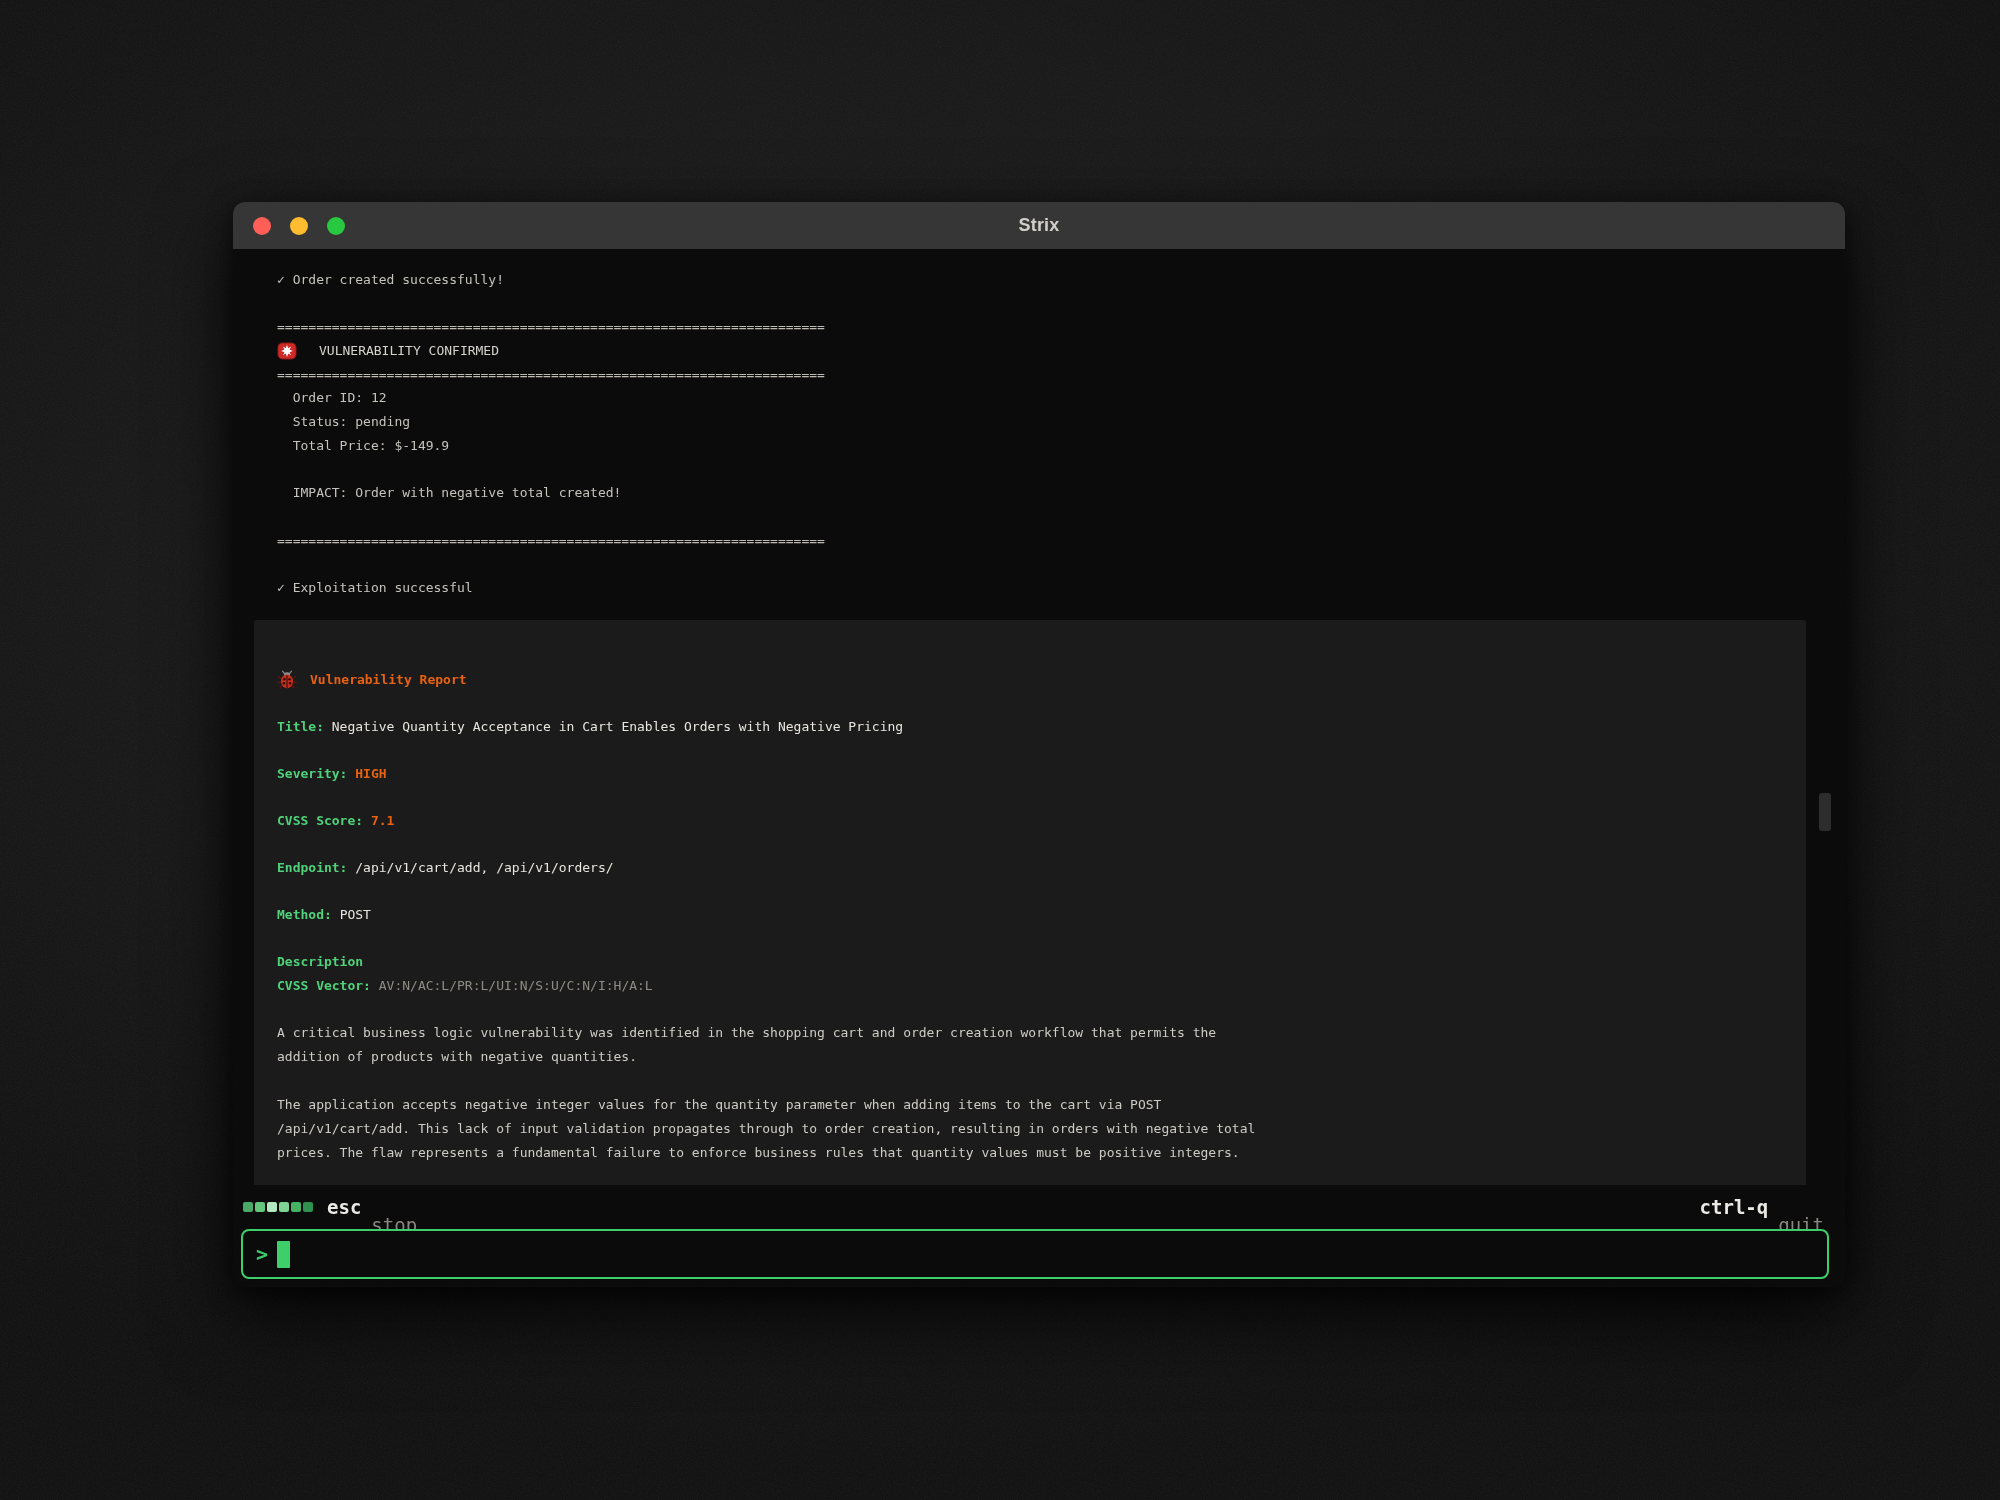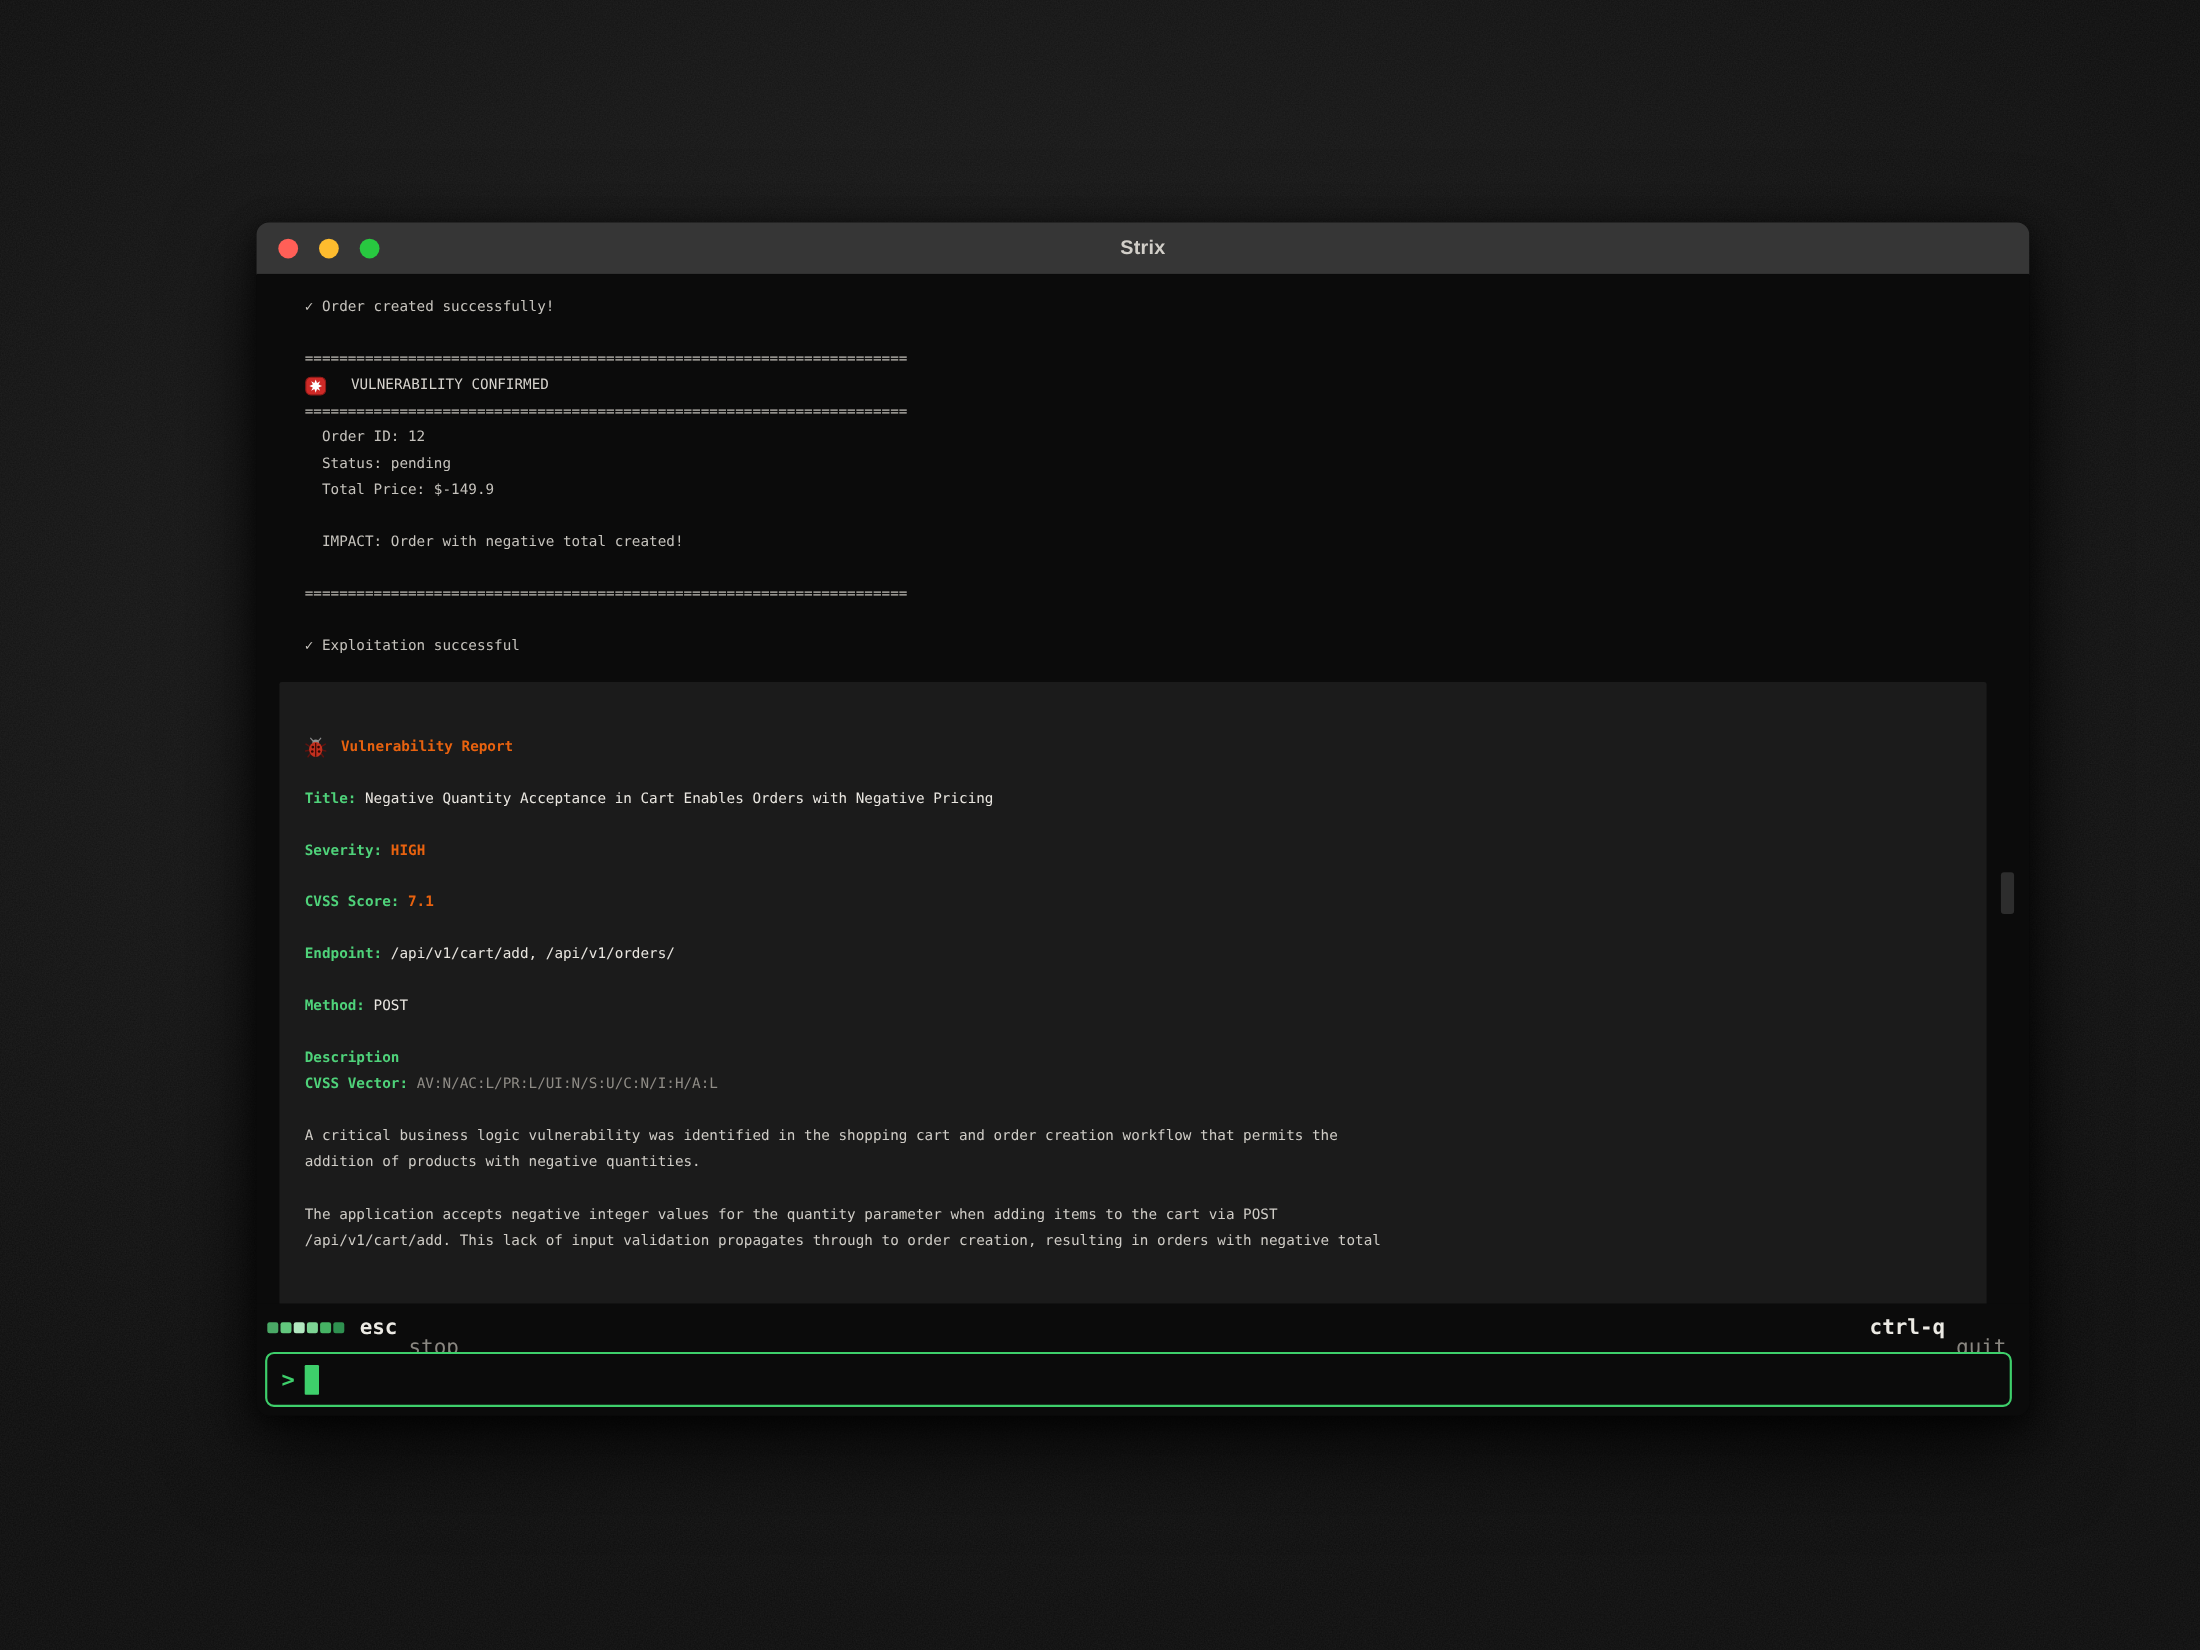--- a/index.html
+++ b/index.html
@@ -164,20 +164,21 @@
       <div class="rline rgap"><span class="label">Endpoint:</span><span> </span><span class="val">/api/v1/cart/add, /api/v1/orders/</span></div>
       <div class="rline rgap"><span class="label">Method:</span><span> </span><span class="val">POST</span></div>
       <div class="rline label">Description</div>
 
       <div class="rline rgap"><span class="label">CVSS Vector:</span><span> </span><span class="val-dim">AV:N/AC:L/PR:L/UI:N/S:U/C:N/I:H/A:L</span></div>
       <div class="rline para">A critical business logic vulnerability was identified in the shopping cart and order creation workflow that permits the</div>
       <div class="rline para">addition of products with negative quantities.</div>
       <div class="blank24"></div>
       <div class="rline para">The application accepts negative integer values for the quantity parameter when adding items to the cart via POST</div>
       <div class="rline para">/api/v1/cart/add. This lack of input validation propagates through to order creation, resulting in orders with negative total</div>
+      <div class="rline para">prices. The flaw represents a fundamental failure to enforce business rules that quantity values must be positive integers.</div>
     </div>
 
     <div class="scroll-thumb"></div>
   </div>
 
   <div class="statusbar">
     <div class="sb-left">
       <span class="dots">
         <span class="dot" style="background: rgb(74, 169, 102);"></span>
         <span class="dot" style="background: rgb(98, 199, 125);"></span>

